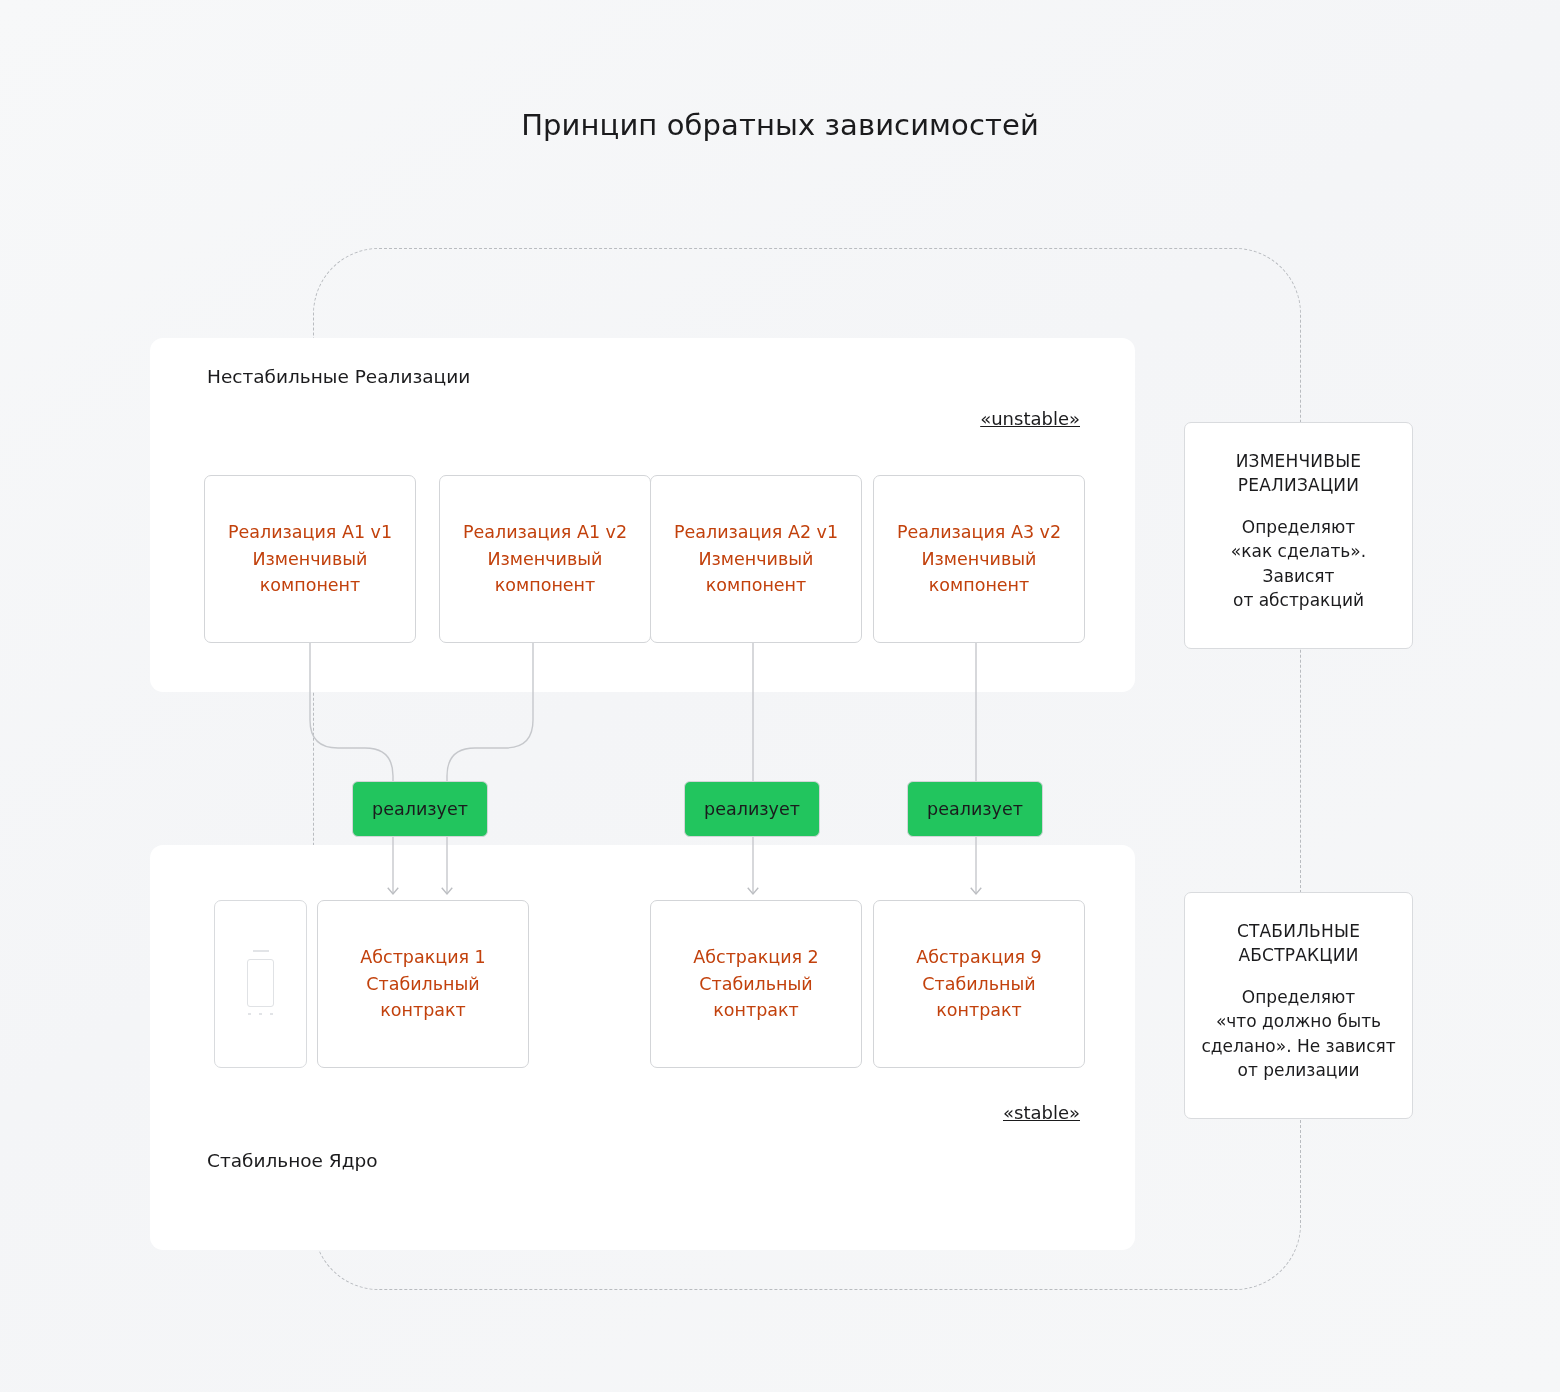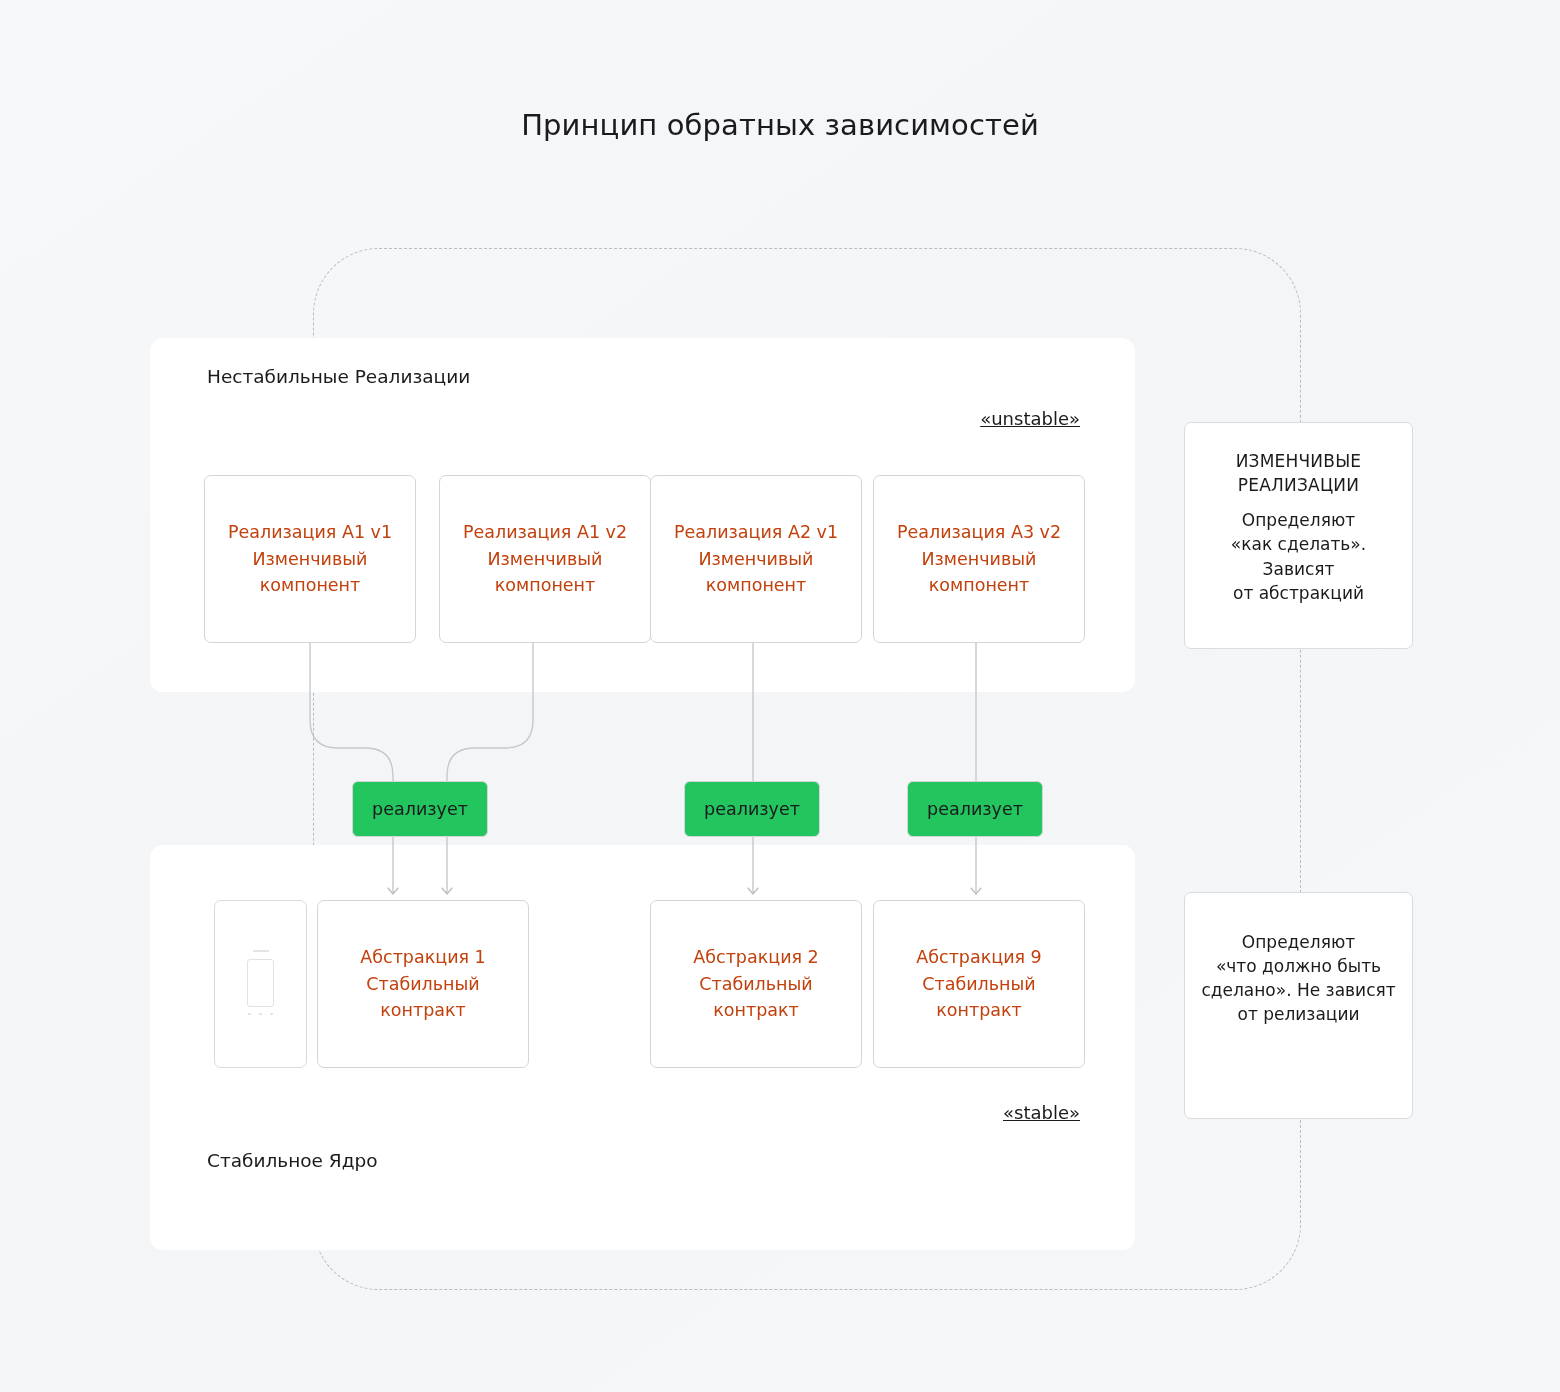--- a/index.html
+++ b/index.html
@@ -193,21 +193,21 @@
   #legend-card-stable   { top: 892px; height: 227px; }
 
   .legend-heading {
     font-size: 17px;
     line-height: 1.42;
     color: #1b1b1d;
     white-space: pre-line;
     letter-spacing: 0.2px;
   }
   .legend-body {
-    margin-top: 11px;
+    margin-top: 18px;
     font-size: 17px;
     line-height: 1.42;
     color: #1b1b1d;
     white-space: pre-line;
   }
 
   
   #connectors {
     position: absolute;
     left: 0; top: 0;
@@ -301,19 +301,21 @@
   <div class="legend-card" id="legend-card-unstable">
     <div class="legend-heading">ИЗМЕНЧИВЫЕ
 РЕАЛИЗАЦИИ</div>
     <div class="legend-body">Определяют
 «как сделать».
 Зависят
 от абстракций</div>
   </div>
 
   <div class="legend-card" id="legend-card-stable">
+    <div class="legend-heading">СТАБИЛЬНЫЕ
+АБСТРАКЦИИ</div>
     <div class="legend-body">Определяют
 «что должно быть
 сделано». Не зависят
 от релизации</div>
   </div>
 
 </div>
 
 </body></html>

